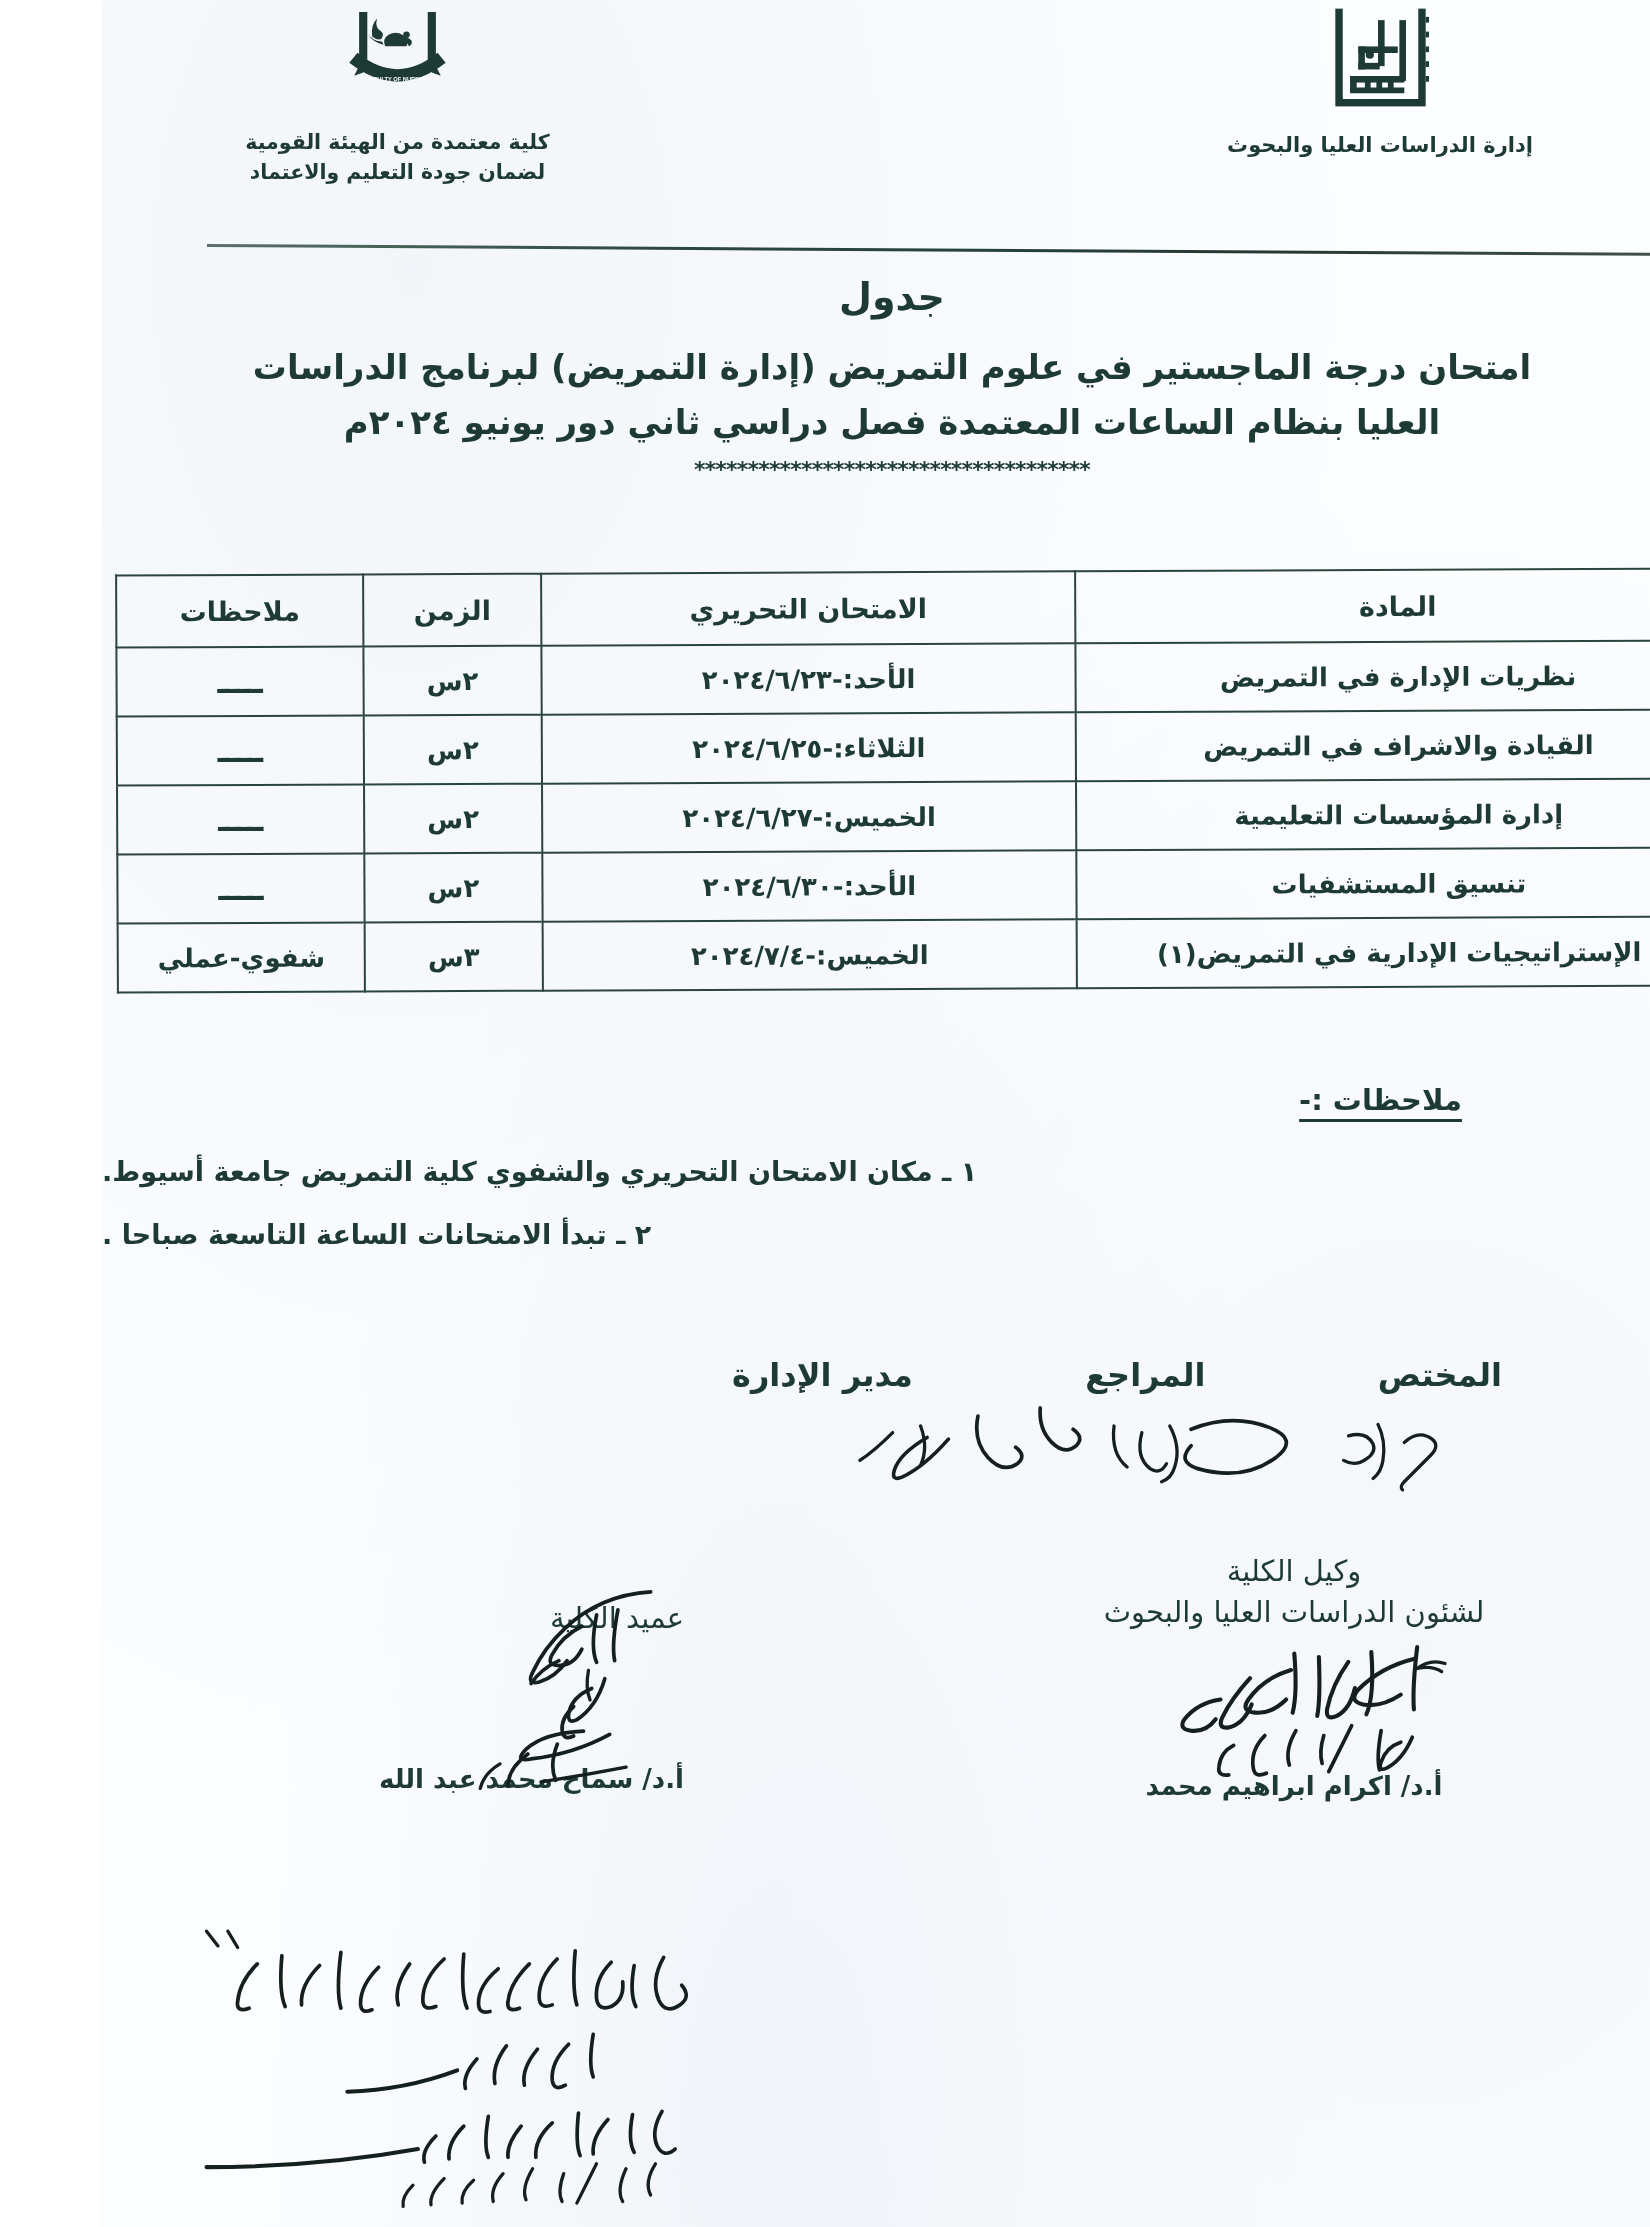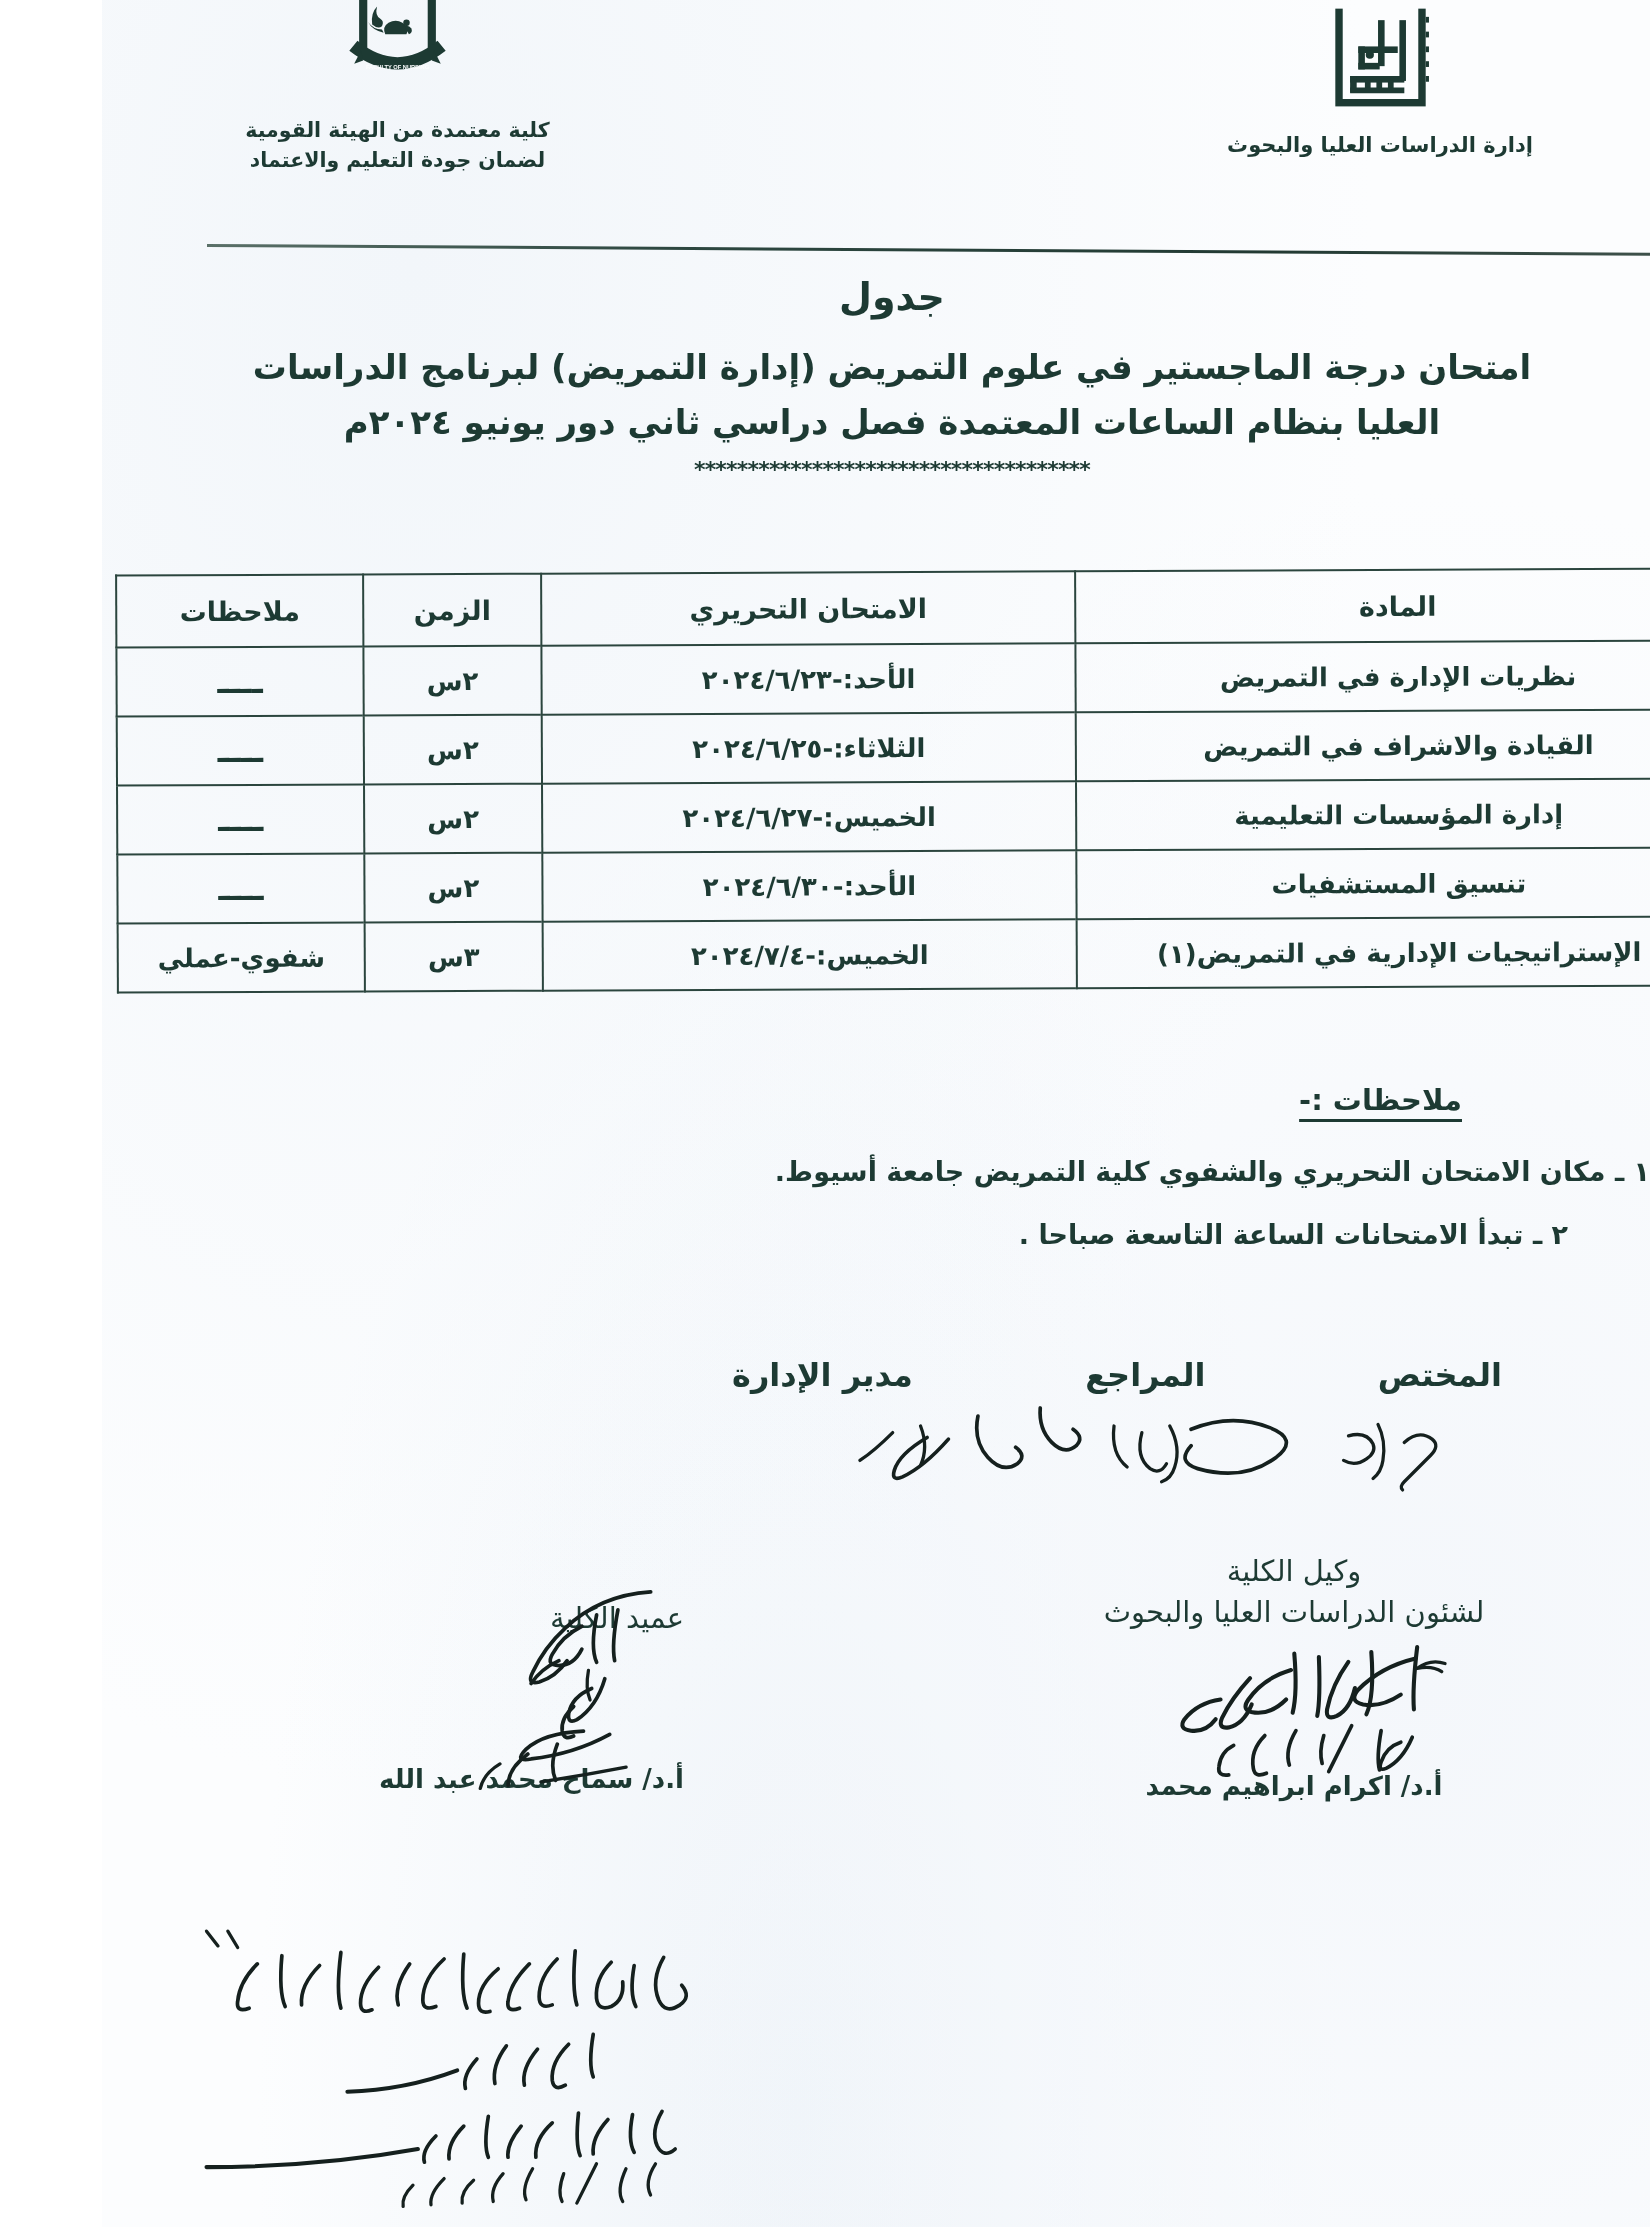--- a/index.html
+++ b/index.html
@@ -30,21 +30,21 @@
     height: 246px;
   }
   .hdr-right {
     position: absolute;
     top: 6.6px; right: 57px;
     width: 426px;
     text-align: center;
   }
   .hdr-left {
     position: absolute;
-    top: 0px; left: 107px;
+    top: 12px; left: 107px;
     width: 377px;
     text-align: center;
   }
   .hdr-text {
     font-size: 21px;
     font-weight: 700;
     color: #1d3a33;
     line-height: 1.45;
     letter-spacing: 0px;
   }
@@ -169,21 +169,21 @@
     font-weight: 700;
     color: #1d3a33;
     text-align: right;
     padding-right: 188px;
     text-decoration: underline;
     text-underline-offset: 9px;
     text-decoration-thickness: 3.3px;
   }
   .notes-list {
     margin-top: 39px;
-    text-align: right;
+    text-align: left;
   }
   .note-line {
     font-size: 27px;
     font-weight: 700;
     color: #1d3a33;
     line-height: 1.2;
     margin-bottom: 31px;
   }
   .note-line.n2 { padding-right: 82px; }
 

